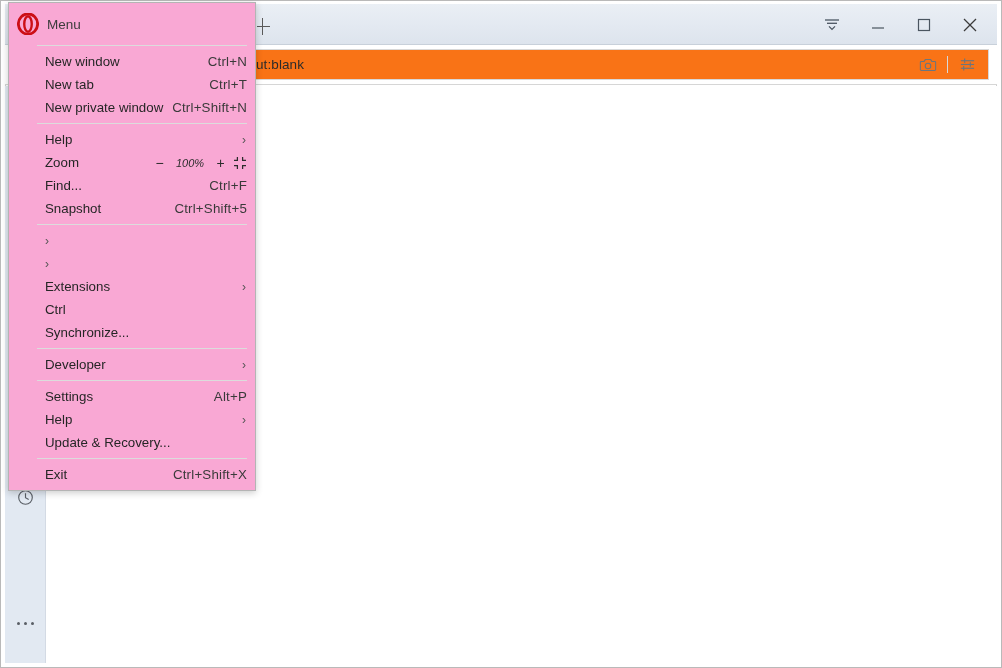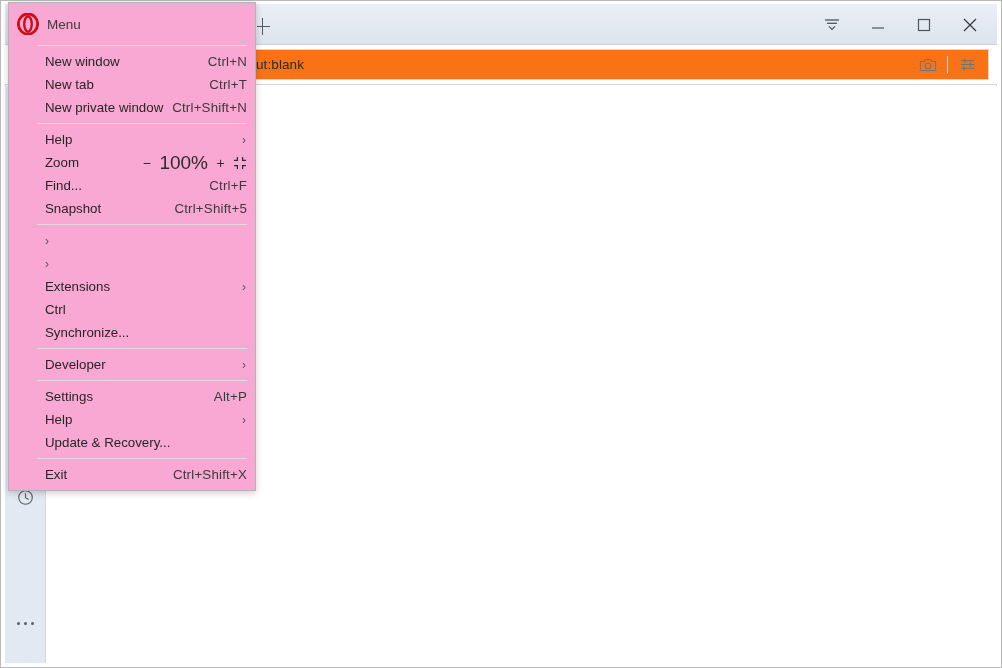--- a/index.html
+++ b/index.html
@@ -222,24 +222,25 @@
   }
   .zoom-sign {
     font-size: 14px;
     color: #2c2c2c;
     line-height: 1;
     width: 9px;
     text-align: center;
     cursor: default;
   }
   .zoom-val {
-    font-size: 19px;
+    font-size: 11px;
     color: #2c2c2c;
     min-width: 36px;
-    text-align: right;
+    text-align: center;
+    font-style: italic;
   }
   .zoom-full {
     width: 14px; height: 14px;
     position: relative;
     cursor: default;
   }
 </style>
 </head>
 <body>
 

